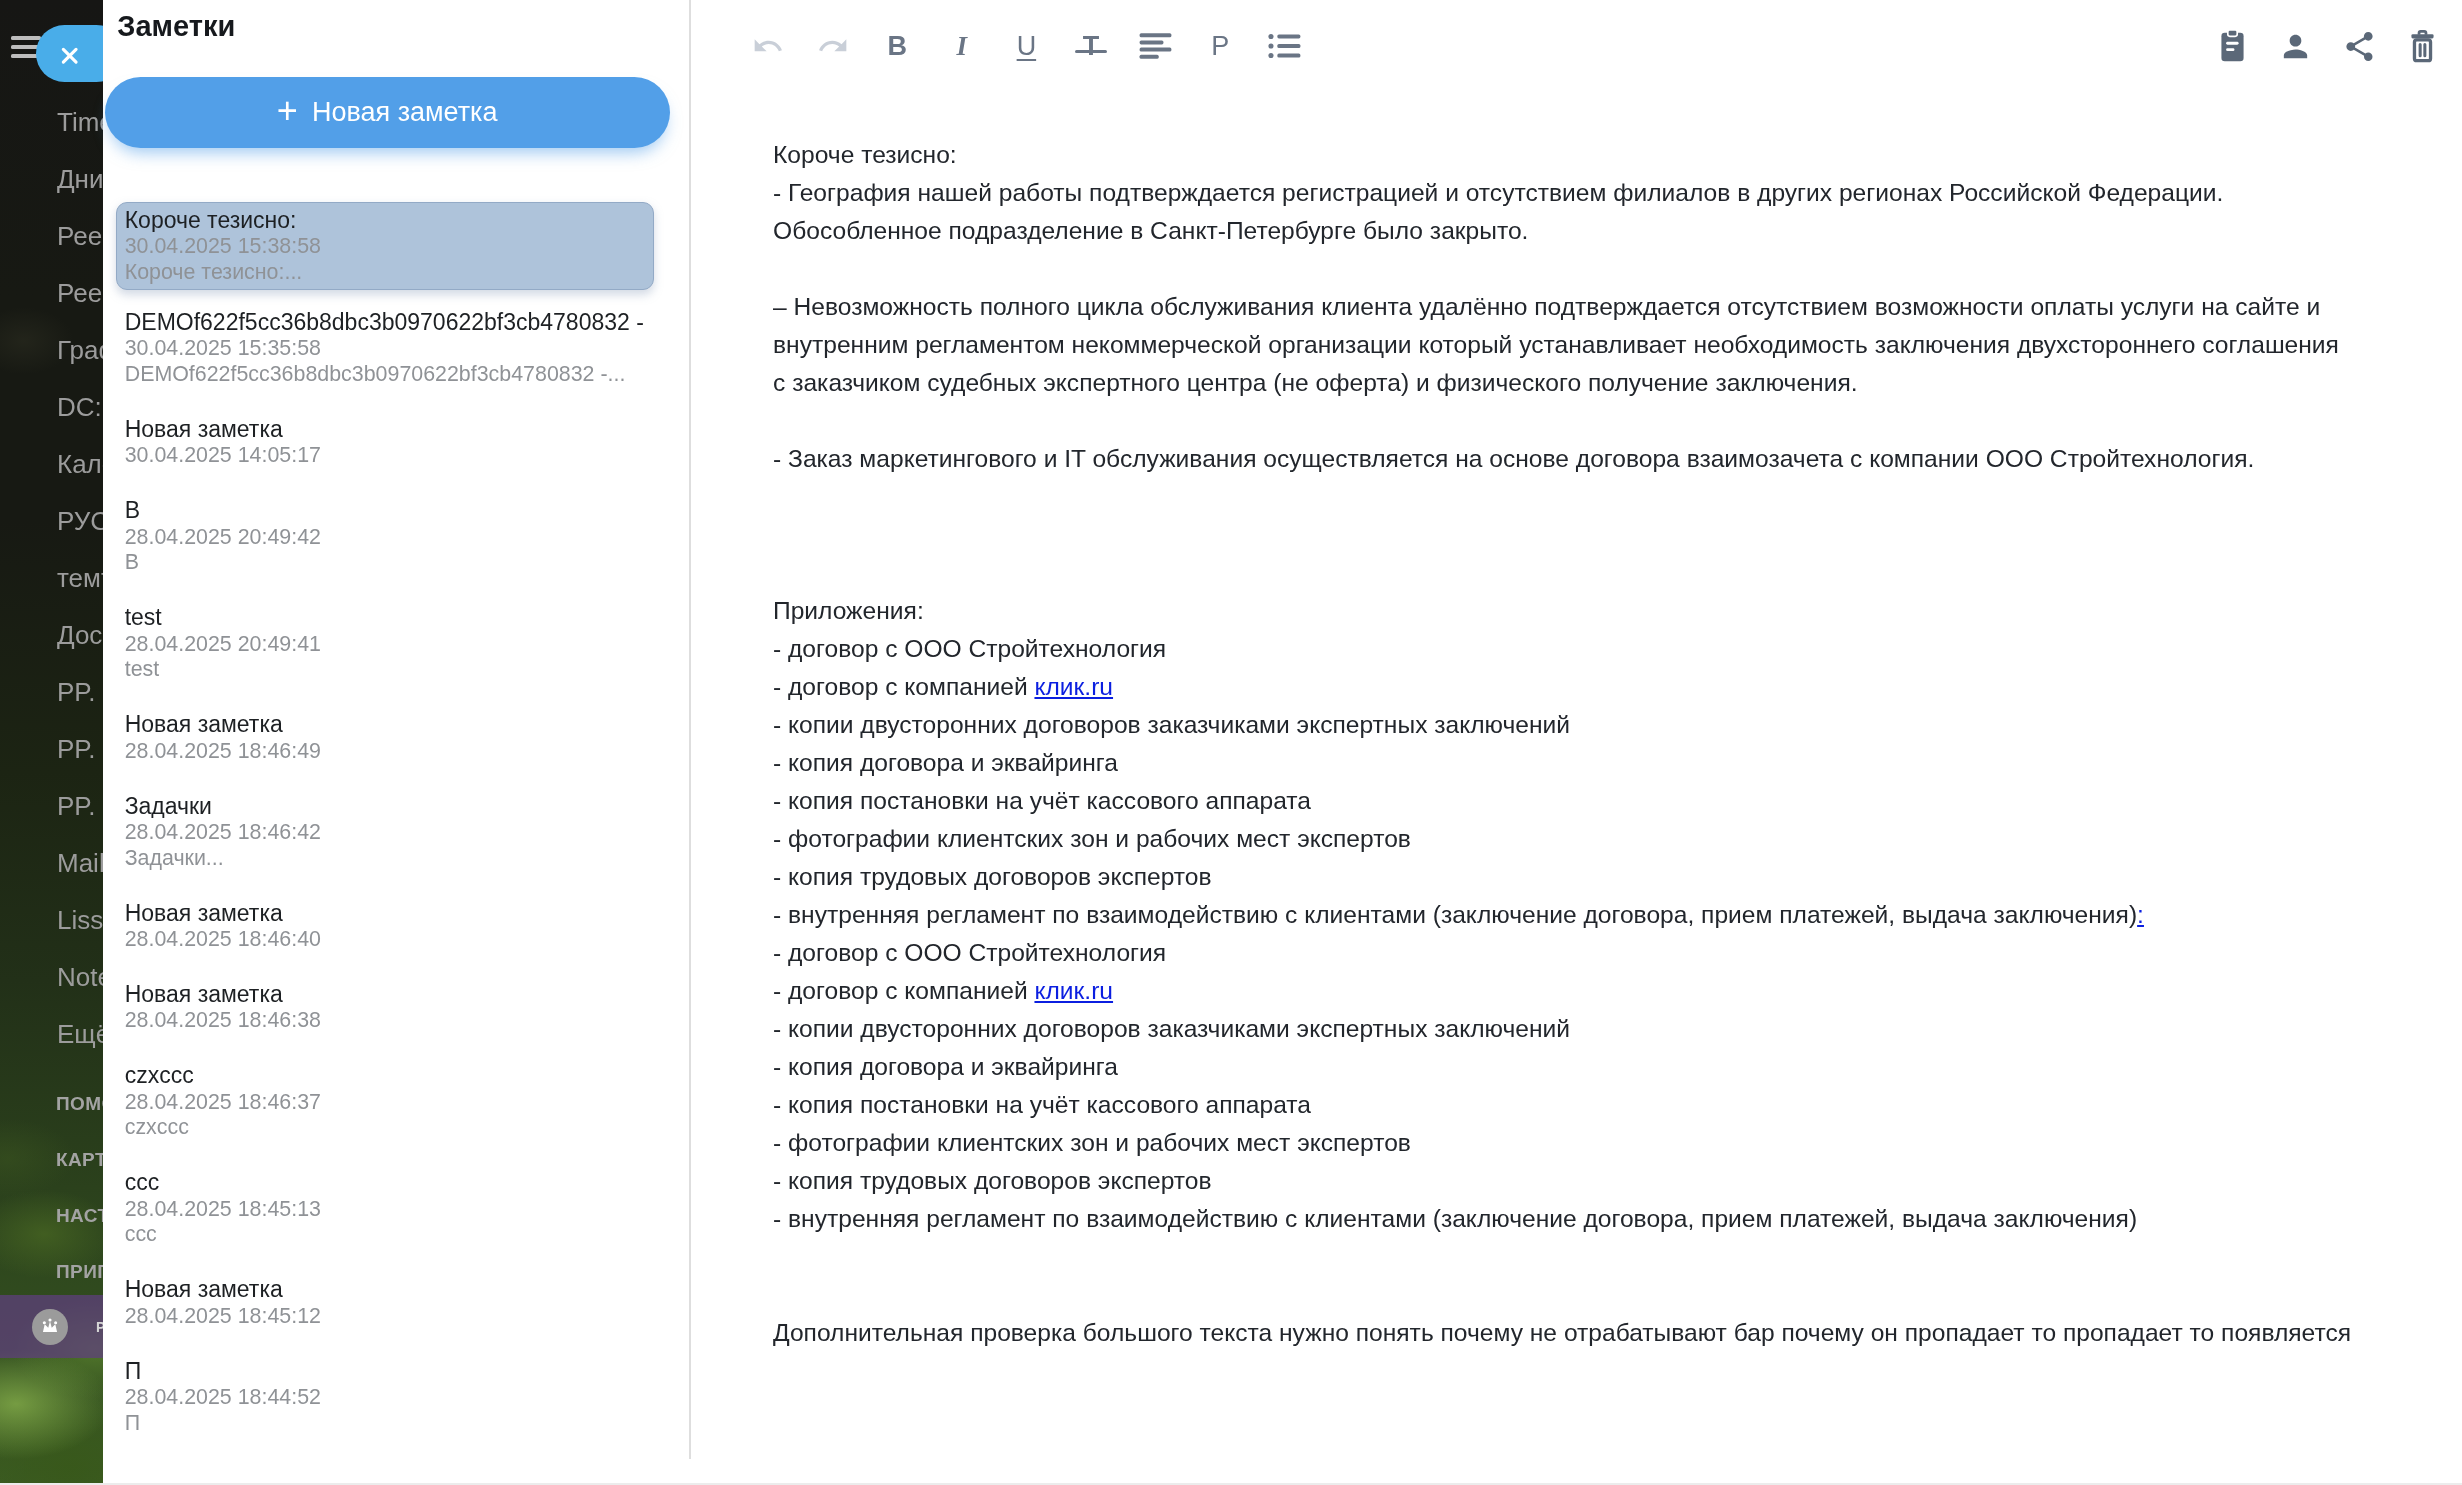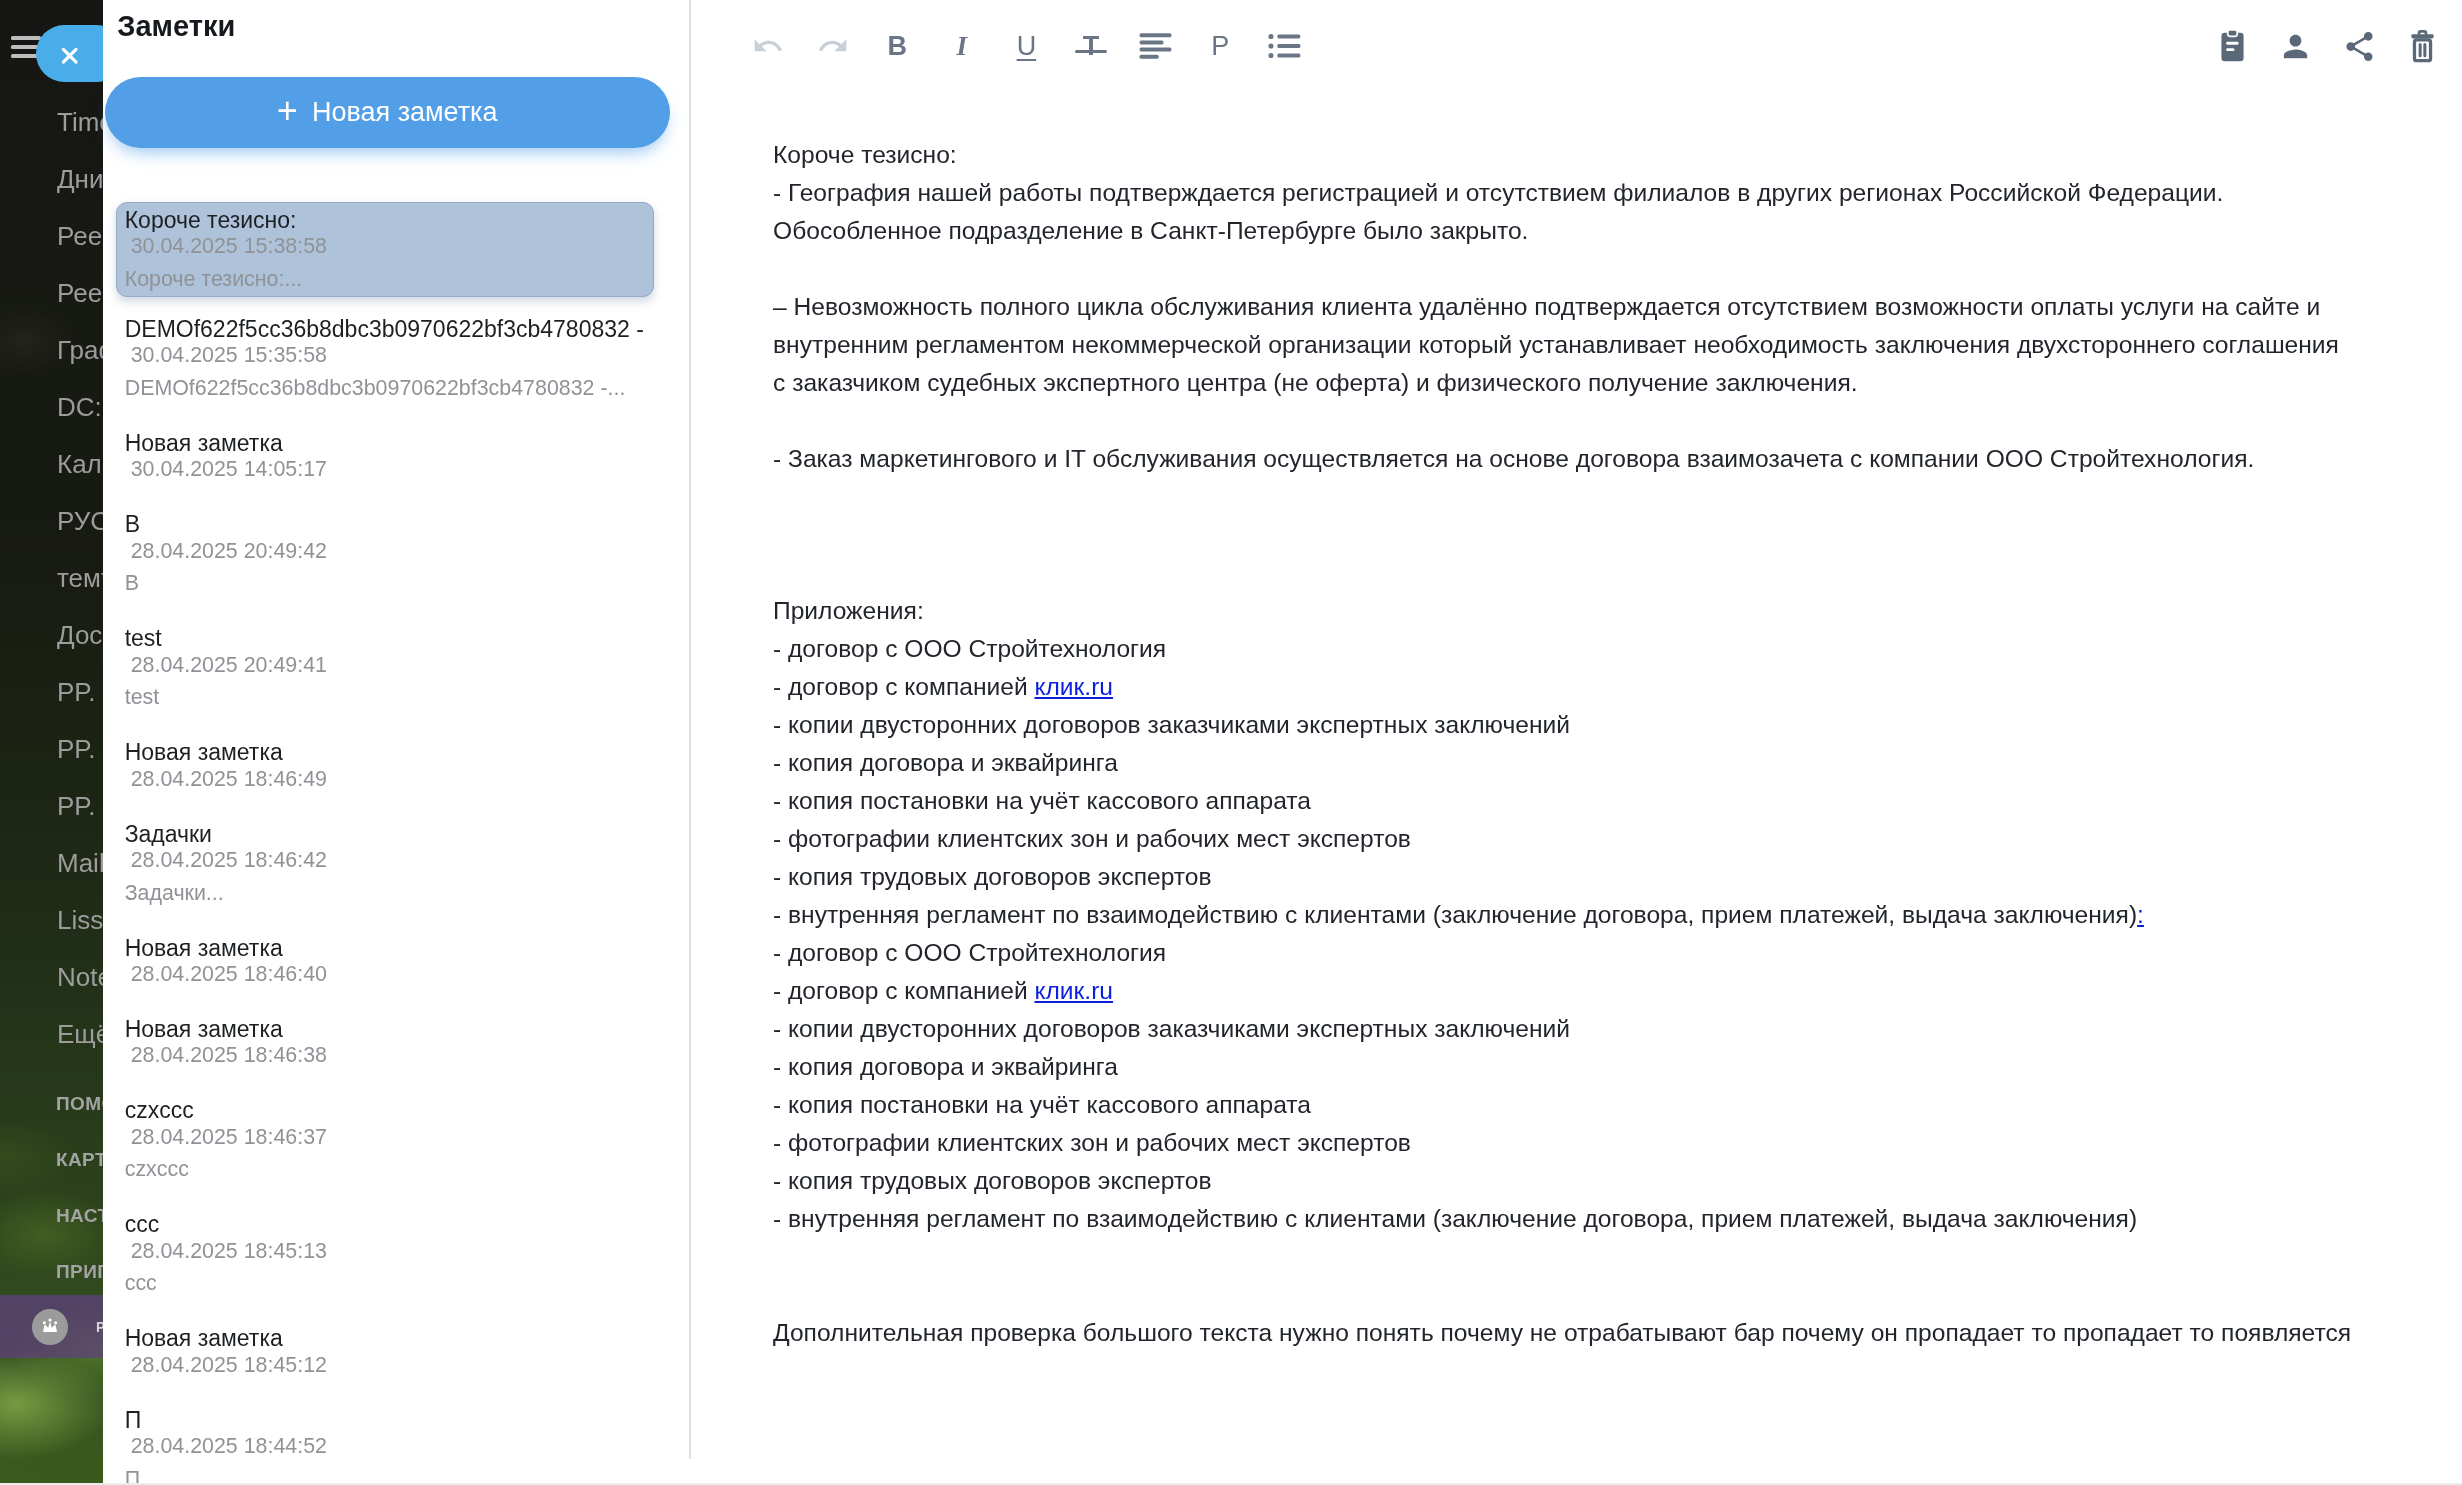--- a/index.html
+++ b/index.html
@@ -46,22 +46,22 @@
   .new-note-btn{
     position:absolute;left:1.6px;top:70px;width:565px;height:71px;border-radius:36px;border:none;
     background:#529fe8;color:#ffffff;display:flex;align-items:center;justify-content:center;cursor:pointer;
     box-shadow:0 9.5px 16px -4.8px rgba(82,159,232,.55);
   }
   .new-note-btn .plus{font-size:36px;font-weight:300;margin-right:14.3px;line-height:0;position:relative;top:-1.6px;}
   .new-note-btn .lbl{font-size:27px;font-weight:400;}
   .notes-list{position:absolute;left:12.7px;top:195px;width:538px;}
   .note-item{margin-bottom:19px;padding:4.8px 8px;cursor:pointer;border:1.6px solid transparent;}
   .note-item .note-title{font-size:23px;line-height:24.6px;color:#1d2023;white-space:nowrap;overflow:hidden;}
-  .note-item .note-ts{font-size:21.4px;line-height:24.6px;color:#8f9296;margin-top:1.6px;margin-left:6px;}
-  .note-item .note-preview{font-size:21.4px;line-height:24.6px;color:#8f9296;margin-top:8px;white-space:nowrap;overflow:hidden;}
+  .note-item .note-ts{font-size:21.4px;line-height:24.6px;color:#8f9296;margin-top:1.6px;}
+  .note-item .note-preview{font-size:21.4px;line-height:24.6px;color:#8f9296;margin-top:1px;white-space:nowrap;overflow:hidden;}
   .note-item.selected{
     background:#aec3da;border:1.6px solid #93aac6;border-radius:11px;
     box-shadow:0 4.8px 9.5px rgba(130,150,180,.35);margin-bottom:14.3px;
   }
   
   .panel-divider{position:absolute;left:689px;top:0;width:1.6px;height:1459px;background:#dedede;z-index:4;}
   .bottom-edge{position:absolute;left:0;bottom:0;width:2462px;height:2.4px;background:#ececec;z-index:5;}
   
   .editor{position:absolute;left:690px;top:0;width:1772px;height:1485px;background:#ffffff;overflow:hidden;}
   .toolbar{position:absolute;left:56px;top:24px;display:flex;gap:20.6px;align-items:center;}

